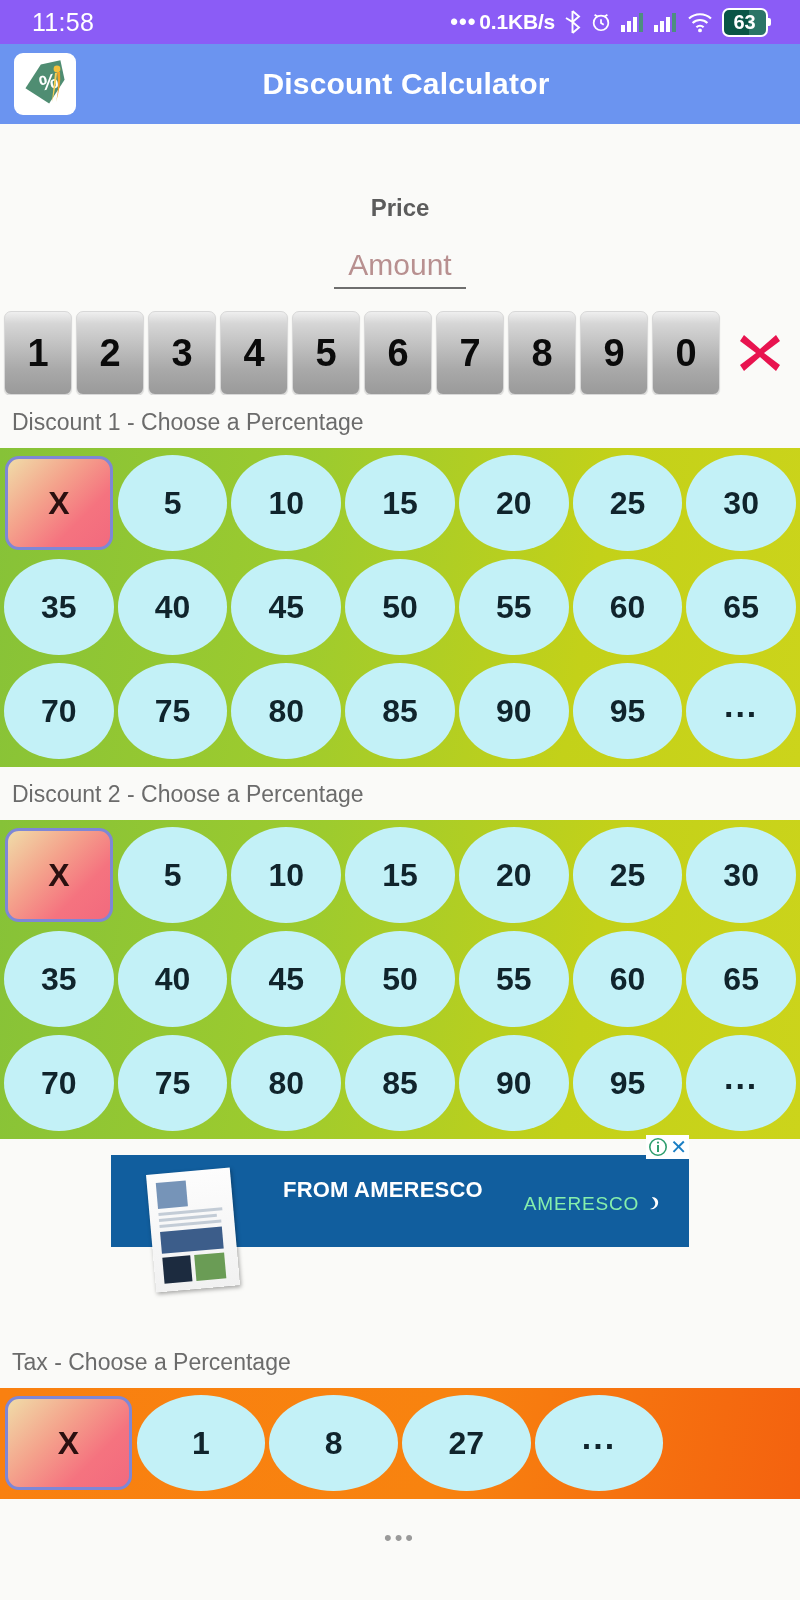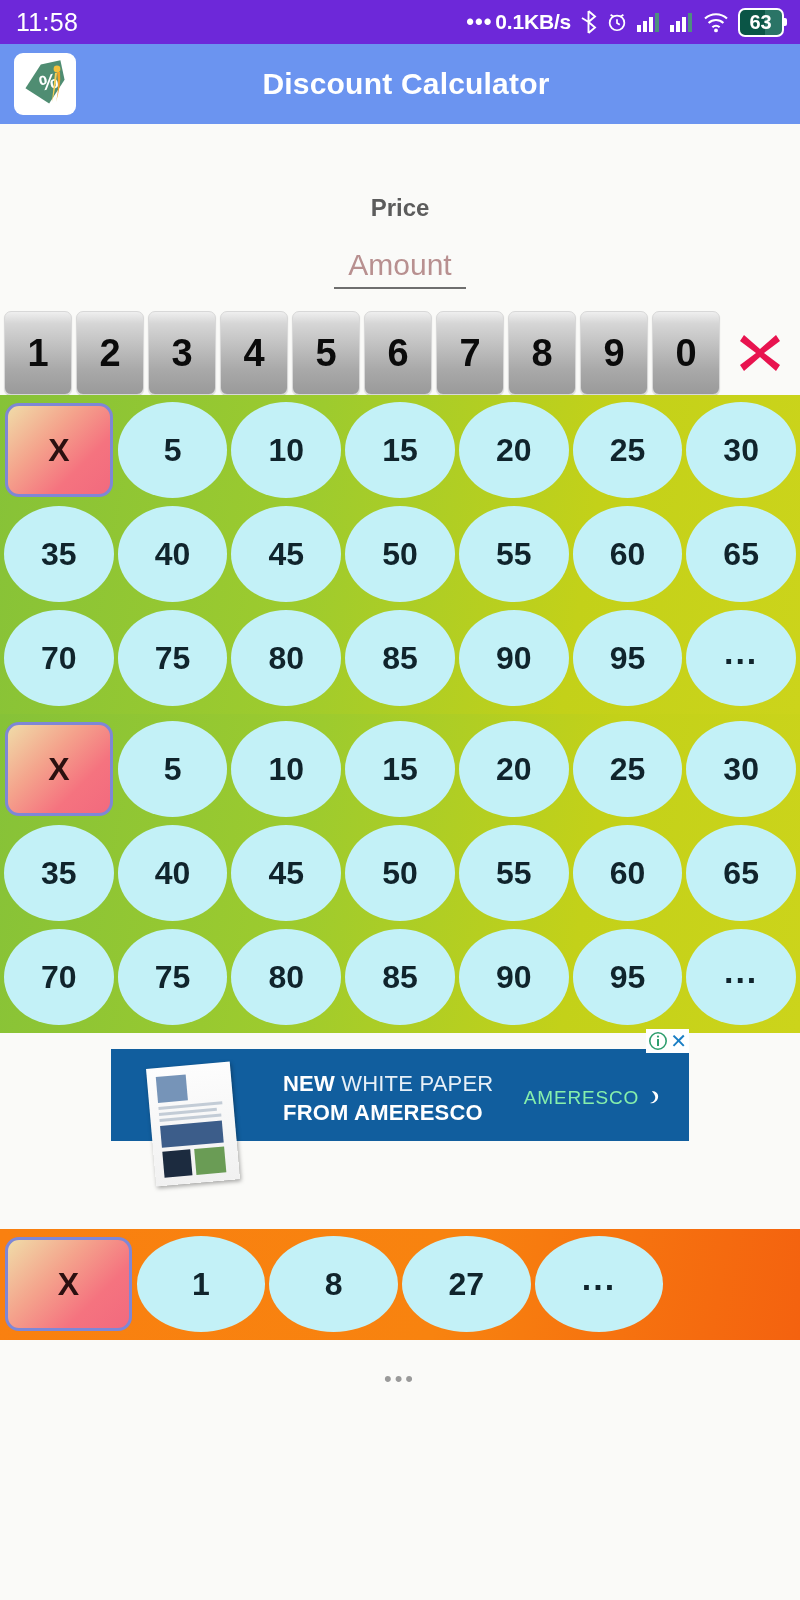--- a/index.html
+++ b/index.html
@@ -9,24 +9,24 @@
     height: 1600px;
     font-family: "Liberation Sans", sans-serif;
     background: #fafaf8;
     overflow: hidden;
     position: relative;
   }
 
   
   .statusbar {
     height: 44px;
-    background: #6d28d9;
-    display: flex;
-    align-items: center;
-    padding: 0 16px;
+    background: #8b5cf6;
+    display: flex;
+    align-items: center;
+    padding: 0 32px;
     color: #ffffff;
   }
   .status-clock {
     font-size: 25px;
     font-weight: 400;
     letter-spacing: 0.3px;
   }
   .status-right {
     margin-left: auto;
     display: flex;
@@ -373,20 +373,21 @@
     <div class="key">8</div>
     <div class="key">9</div>
     <div class="key">0</div>
     <div class="key-clear">
       <svg width="48" height="48" viewBox="0 0 48 48">
         <path d="M8 6 L24 20 L40 6 L44 12 L28 24 L44 36 L40 42 L24 28 L8 42 L4 36 L20 24 L4 12 Z" fill="#e8134f"></path>
       </svg>
     </div>
   </div>
 
+  <div class="sec-label">Discount 1 - Choose a Percentage</div>
   <div class="grid">
     <div class="cell">
       <div class="pct-x">X</div>
     </div>
     <div class="cell">
         <div class="pct">5</div>
       </div>
     <div class="cell">
         <div class="pct">10</div>
       </div>
@@ -441,20 +442,21 @@
         <div class="pct">90</div>
       </div>
     <div class="cell">
         <div class="pct">95</div>
       </div>
     <div class="cell">
         <div class="pct dots">...</div>
       </div>
   </div>
 
+  <div class="sec-label">Discount 2 - Choose a Percentage</div>
   <div class="grid">
     <div class="cell">
       <div class="pct-x">X</div>
     </div>
     <div class="cell">
         <div class="pct">5</div>
       </div>
     <div class="cell">
         <div class="pct">10</div>
       </div>
@@ -521,42 +523,40 @@
       <div class="ad-doc">
         <div class="ph1"></div>
         <div class="ln" style="top:39px; width:64px;"></div>
         <div class="ln" style="top:45px; width:58px;"></div>
         <div class="ln" style="top:51px; width:62px;"></div>
         <div class="ph2"></div>
         <div class="ph3"></div>
         <div class="ph4"></div>
       </div>
       <div class="ad-text">
-        <div>
-          <span class="b">NEW</span><span class="thin"> WHITE PAPER</span>
-        </div>
         <div class="b">FROM AMERESCO</div>
       </div>
       <div class="ad-logo">
         <span>AMERESCO</span>
         <svg width="18" height="18" viewBox="0 0 18 18">
           <path d="M9 2 C13 2 16 5 15 9 C14 13 10 15 7 14 C11 13 13 10 12 7 C11 4 9 3 9 2 Z" fill="#ffffff"></path>
         </svg>
       </div>
       <div class="ad-ctrls">
         <svg class="ad-info" viewBox="0 0 20 20">
           <circle cx="10" cy="10" r="8.2" fill="none" stroke="#2f9e6e" stroke-width="1.6"></circle>
           <circle cx="10" cy="5.6" r="1.1" fill="#2f9e6e"></circle>
           <rect x="9" y="8" width="2" height="7" fill="#2f9e6e"></rect>
         </svg>
         <span class="ad-close">✕</span>
       </div>
     </div>
   </div>
 
+  <div class="sec-label">Tax - Choose a Percentage</div>
   <div class="grid-tax">
     <div class="cell">
       <div class="pct-x">X</div>
     </div>
     <div class="cell">
         <div class="pct">1</div>
       </div>
     <div class="cell">
         <div class="pct">8</div>
       </div>

